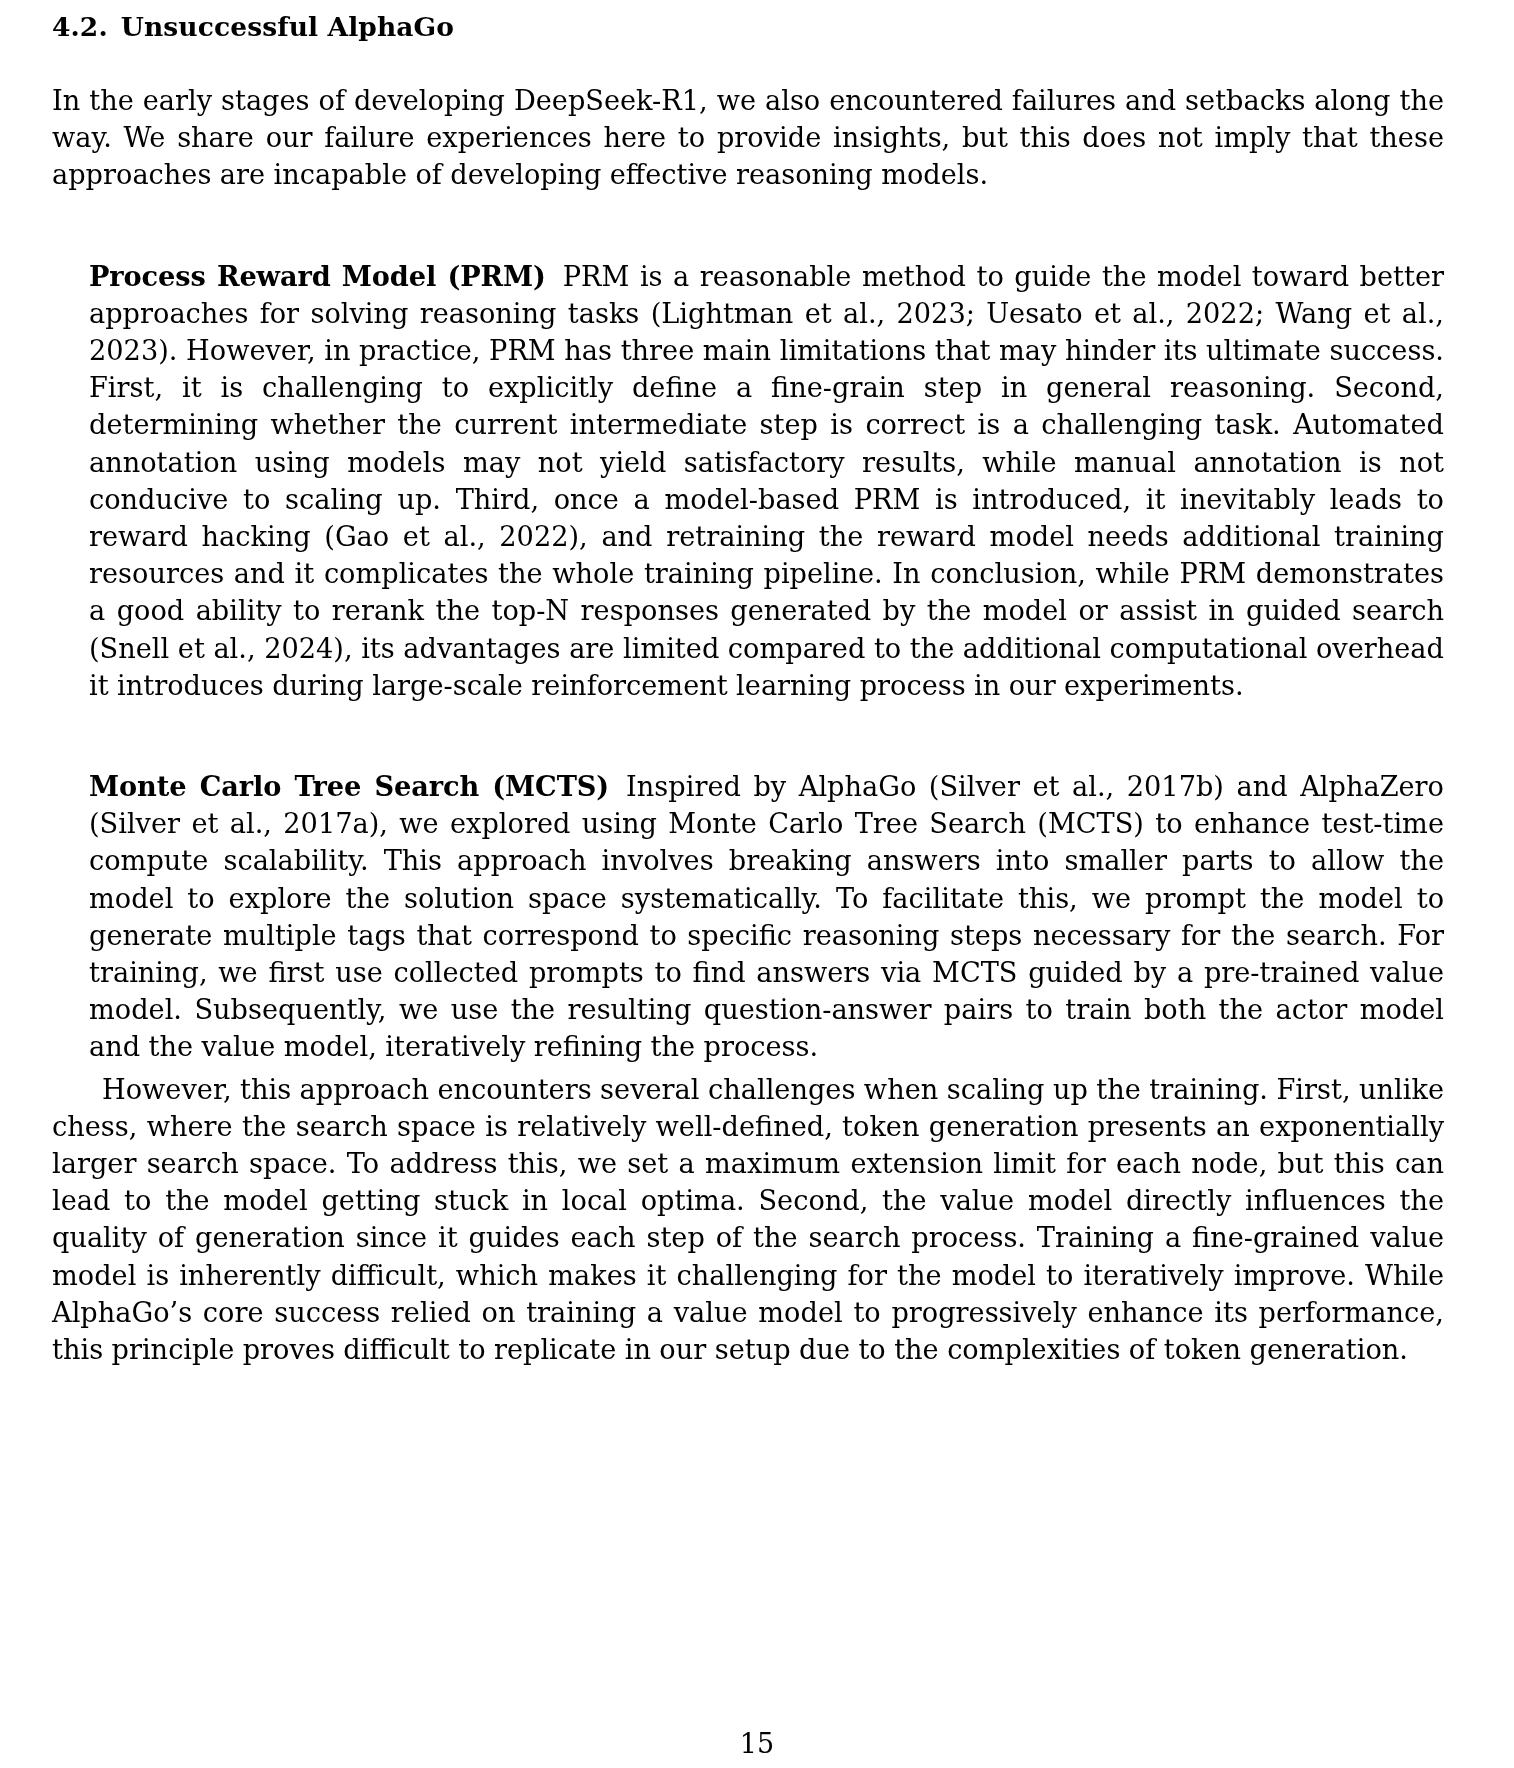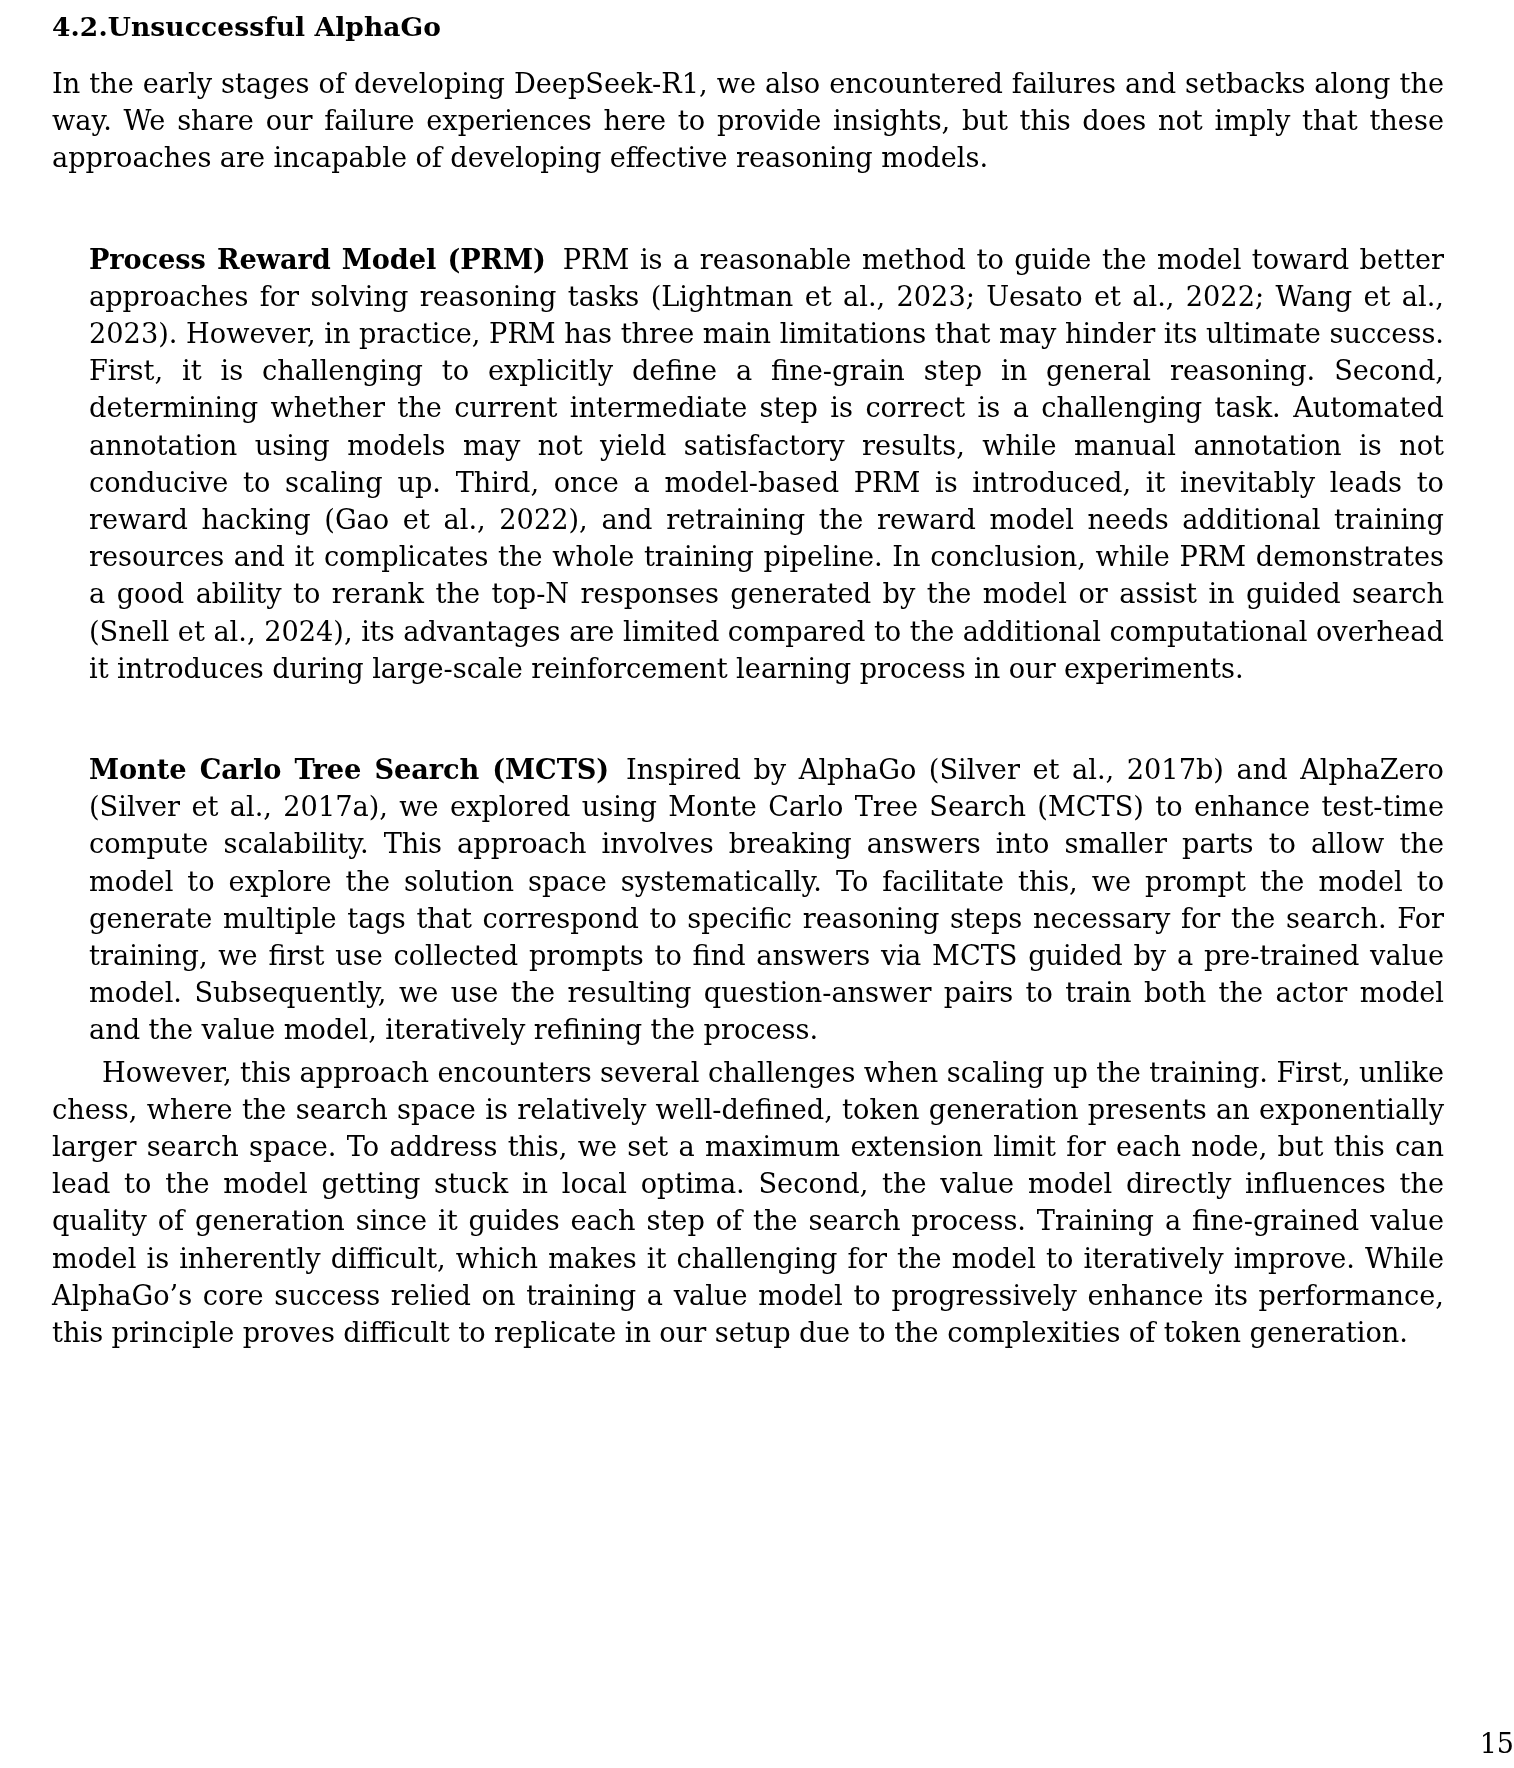--- a/index.html
+++ b/index.html
@@ -33,34 +33,35 @@
   h2.section-heading {
     font-family: "DejaVu Serif", "Liberation Serif", serif;
     font-weight: bold;
     font-size: 26.5px;
     line-height: 34px;
     margin: 0;
     padding: 10px 0 0 0;
     letter-spacing: 0.1px;
   }
   h2.section-heading .sec-num {
+    margin-right: 13px;
   }
   p.body-text {
     font-size: 27.2px;
     line-height: 37.2px;
     text-align: justify;
     text-justify: inter-word;
     margin: 0;
     padding: 0;
     hyphens: manual;
     -webkit-hyphens: manual;
     word-spacing: -0.2px;
   }
   p.first-para {
-    margin-top: 21px;
+    margin-top: 38px;
   }
   p.indented {
     text-indent: 50px;
   }
   p.run-in-para {
     margin-top: 64px;
     margin-left: 37px;
   }
   p.gap-after-para {
     margin-top: 5px;
@@ -71,21 +72,21 @@
   }
   .runin-gap {
     display: inline-block;
     width: 17px;
   }
   .page-number {
     position: absolute;
     left: 0;
     top: 1727px;
     width: 1514px;
-    text-align: right;
+    text-align: center;
     font-size: 27px;
     line-height: 34px;
     font-family: "DejaVu Serif", "Liberation Serif", serif;
   }
 </style>
 </head>
 <body>
 
 <div class="page">
 

